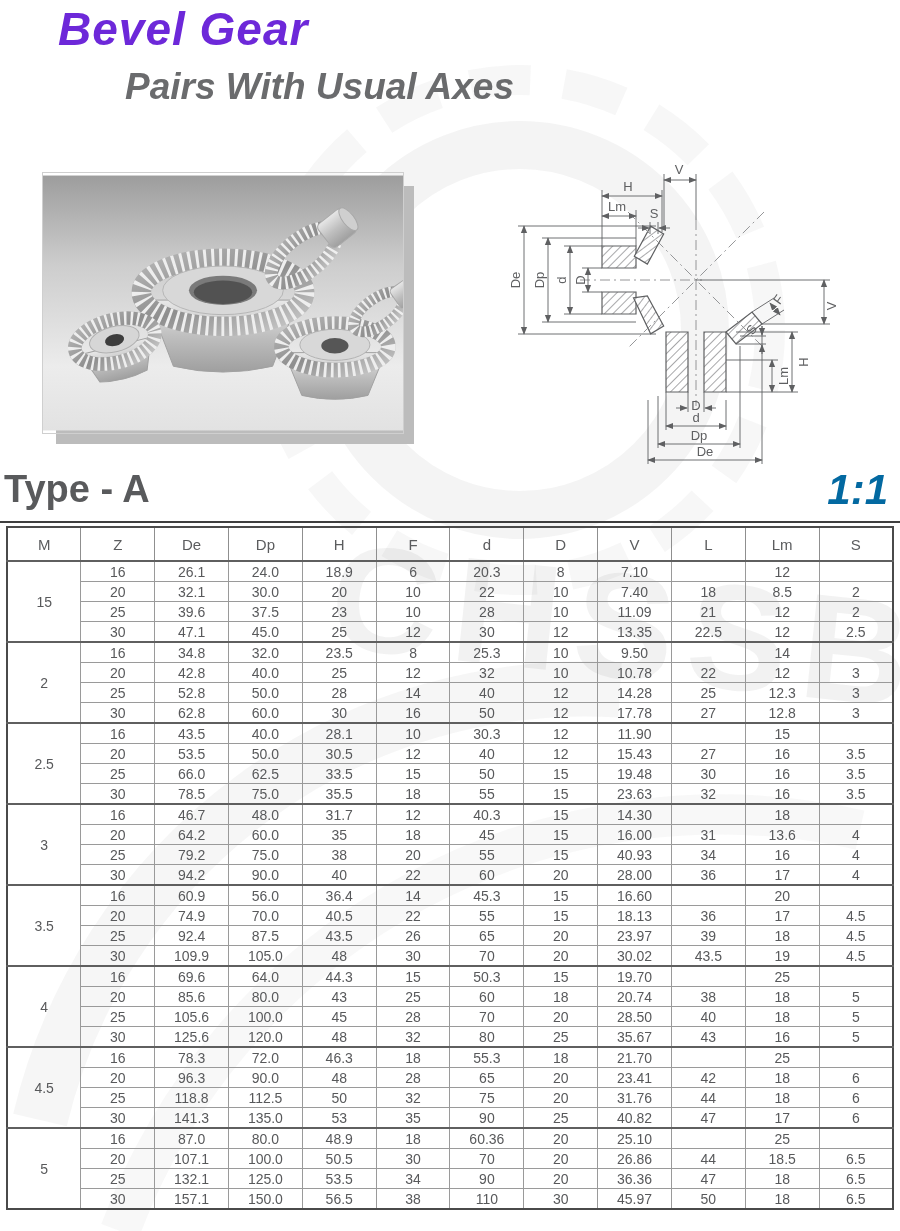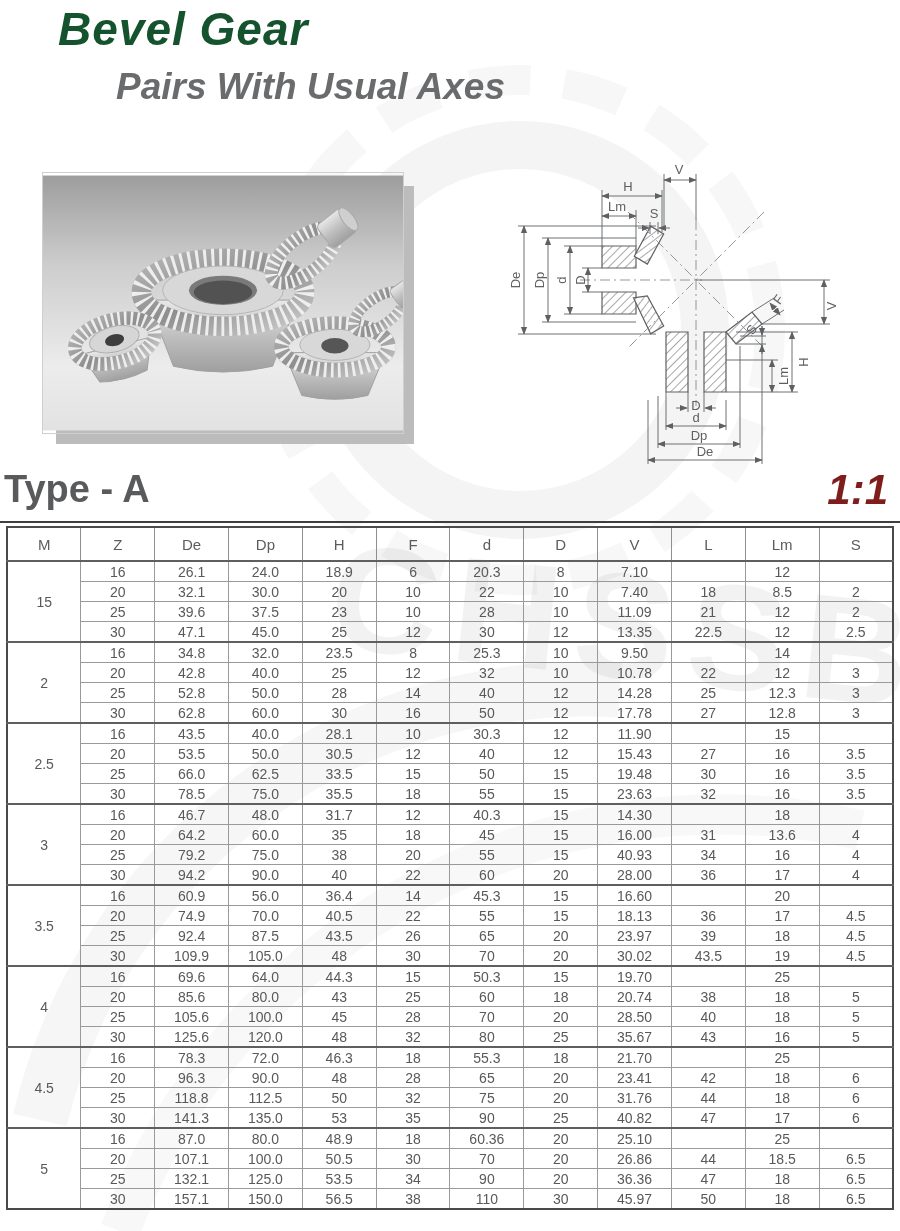--- a/index.html
+++ b/index.html
@@ -4,36 +4,36 @@
 <style>
   html,body{margin:0;padding:0;background:#ffffff;}
   .page{position:relative;width:900px;height:1231px;background:#ffffff;overflow:hidden;
         font-family:"Liberation Sans",sans-serif;color:#58595b;}
   
   .watermark{position:absolute;inset:0;z-index:0;pointer-events:none;}
   .wm-text{position:absolute;left:330px;top:540px;font-size:150px;font-weight:bold;
            letter-spacing:14px;color:rgba(70,70,70,0.07);transform:rotate(6deg);white-space:nowrap;}
   
   .title1{position:absolute;left:58px;top:2px;font-size:46px;font-weight:800;font-style:italic;
-          color:#14532d;letter-spacing:1px;}
-  .title2{position:absolute;left:116px;top:66px;font-size:37px;font-weight:800;font-style:italic;
+          color:#6d28d9;letter-spacing:1px;}
+  .title2{position:absolute;left:125px;top:66px;font-size:37px;font-weight:800;font-style:italic;
           color:#6a6b6d;}
   .pressure{position:absolute;left:57px;top:132px;font-size:24px;font-weight:bold;font-style:italic;
             color:#6a6b6d;}
   .pressure sup{font-size:14px;}
   
   .photo-wrap{position:absolute;left:42px;top:172px;width:372px;height:272px;z-index:1;}
   .photo-shadow{position:absolute;left:14px;top:14px;width:358px;height:258px;background:#bcbcbc;}
   .photo{position:absolute;left:0;top:0;width:360px;height:260px;border:1px solid #cfcfcf;}
   
   .diagram{position:absolute;left:452px;top:160px;width:445px;height:308px;z-index:1;}
   .diagram text{font-family:"Liberation Sans",sans-serif;font-size:13px;fill:#5f6062;}
   
   .type-label{position:absolute;left:4px;top:468px;font-size:38px;font-weight:800;color:#595a5c;z-index:1;}
-  .ratio-label{position:absolute;right:12px;top:466px;font-size:42px;font-weight:800;font-style:italic;color:#7f1d1d;z-index:1;}
+  .ratio-label{position:absolute;right:12px;top:466px;font-size:42px;font-weight:800;font-style:italic;color:#0369a1;z-index:1;}
   .rule{position:absolute;left:0;top:521px;width:900px;height:2px;background:#3f3f3f;z-index:1;}
   
   table.dims{position:absolute;left:6px;top:526px;width:888px;z-index:1;
              border-collapse:collapse;table-layout:fixed;background:transparent;
              border:2px solid #4a4a4a;}
   table.dims th{height:32px;font-size:15px;font-weight:normal;color:#5b5c5e;
                 border:1px solid #8f8f8f;border-bottom:1px solid #666;text-align:center;padding:0;}
   table.dims td{height:19px;font-size:14px;color:#58595b;border:1px solid #9a9a9a;
                 text-align:center;padding:0;background:transparent;}
   table.dims tr.group-start td{border-top:2px solid #5f5f5f;}

